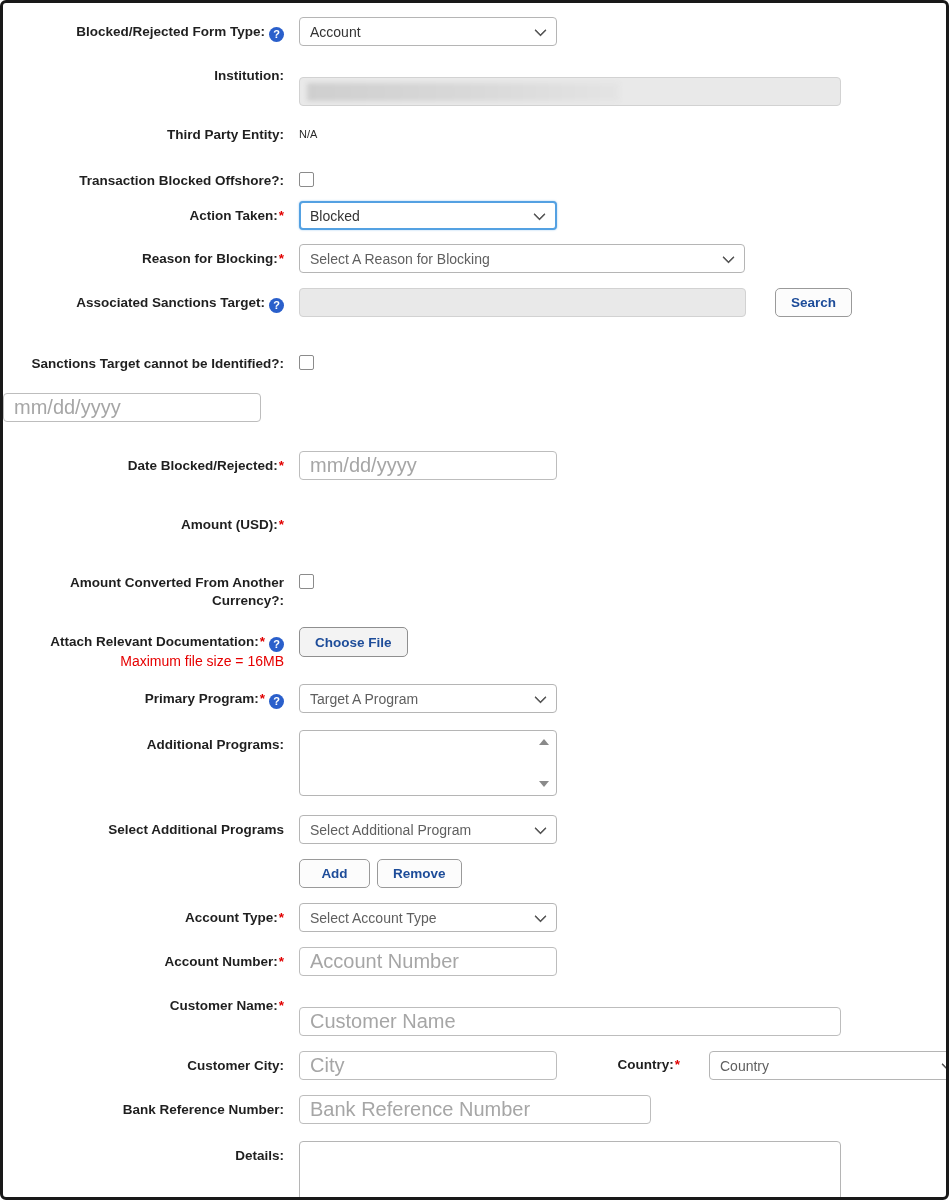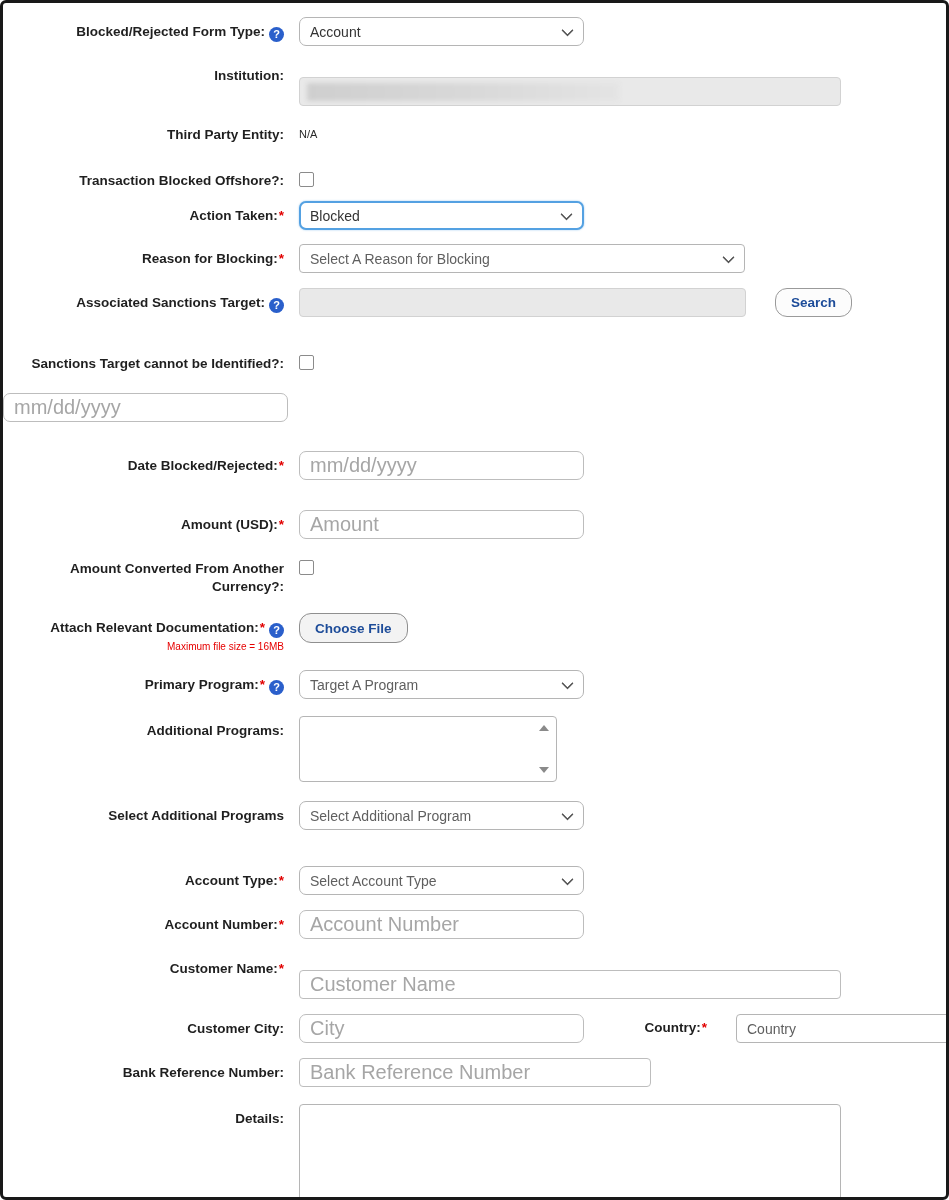--- a/index.html
+++ b/index.html
@@ -3,46 +3,46 @@
 <meta charset="utf-8">
 <style>
   html,body{margin:0;padding:0;background:#fff;}
   body{font-family:"Liberation Sans","DejaVu Sans",sans-serif;width:949px;height:1200px;position:relative;box-sizing:border-box;}
   .frame{position:absolute;inset:0;border:3px solid #181818;border-radius:6px;background:#fff;overflow:hidden;box-sizing:border-box;}
   .form{padding-top:14px;}
   .row{display:flex;align-items:flex-start;}
   .lbl{width:281px;padding-right:15px;flex:0 0 auto;text-align:right;font-size:13.5px;font-weight:bold;color:#1f1f1f;line-height:18px;padding-top:6px;}
   .lbl .req{color:#e10000;margin-left:1px;}
   .help{display:inline-block;width:15px;height:15px;border-radius:50%;background:#2a5fcb;color:#fff;font-size:11px;font-weight:bold;line-height:15px;text-align:center;margin-left:4px;vertical-align:-2px;cursor:pointer;}
-  .note{font-weight:normal;font-size:10px;color:#e60000;line-height:14px;margin-top:2px;}
+  .note{font-weight:normal;font-size:14px;color:#e60000;line-height:14px;margin-top:2px;}
   .ctl{flex:1 1 auto;display:flex;align-items:flex-start;}
   
   .sel{position:relative;height:29px;border:1px solid #b5b5b5;border-radius:4px;background:#fff;display:flex;align-items:center;padding:0 30px 0 10px;font-size:14px;color:#333;box-sizing:border-box;cursor:pointer;}
   .sel.ph{color:#5f5f5f;}
   .sel.focus{border:2px solid #54a1e2;padding-left:9px;box-shadow:0 0 2px rgba(84,161,226,.6);}
   .chev{position:absolute;right:11px;top:50%;width:7px;height:7px;border-right:2px solid #555;border-bottom:2px solid #555;transform:translateY(-68%) rotate(45deg);border-radius:1px;}
   
   .inp{height:29px;border:1px solid #bdbdbd;border-radius:4px;padding:0 10px;font-size:20px;color:#333;box-sizing:border-box;font-family:inherit;background:#fff;}
   .inp::placeholder{color:#a6a6a6;opacity:1;}
   .dis{position:relative;background:#e9e9e9;border:1px solid #d2d2d2;border-radius:4px;height:29px;box-sizing:border-box;}
   .redact{position:absolute;left:7px;top:5px;height:18px;width:312px;background:linear-gradient(90deg,#cfcfcf 0%,#d9d9d9 55%,#e4e4e4 100%);filter:blur(2px);border-radius:2px;}
   
   .cb{display:inline-block;width:13px;height:13px;border:1px solid #8b8b8b;border-radius:2px;background:#fff;margin-top:6px;cursor:pointer;}
   
-  .btn{display:inline-flex;align-items:center;justify-content:center;height:29px;padding:0 15px;background:#fcfcfc;border:1px solid #9a9a9a;border-radius:12px;color:#1d4c99;font-weight:bold;font-size:13.5px;font-family:inherit;cursor:pointer;box-sizing:border-box;}
+  .btn{display:inline-flex;align-items:center;justify-content:center;height:29px;padding:0 15px;background:#fcfcfc;border:1px solid #9a9a9a;border-radius:5px;color:#1d4c99;font-weight:bold;font-size:13.5px;font-family:inherit;cursor:pointer;box-sizing:border-box;}
   .btn.file{background:#f3f3f3;border-color:#8f8f8f;height:30px;}
   
   .listbox{position:relative;width:258px;height:66px;border:1px solid #b5b5b5;border-radius:4px;background:#fff;box-sizing:border-box;}
   .tri-up{position:absolute;right:7px;top:8px;width:0;height:0;border-left:5px solid transparent;border-right:5px solid transparent;border-bottom:6px solid #8a8a8a;cursor:pointer;}
   .tri-down{position:absolute;right:7px;bottom:8px;width:0;height:0;border-left:5px solid transparent;border-right:5px solid transparent;border-top:6px solid #8a8a8a;cursor:pointer;}
   
   .ta{width:542px;height:98px;border:1px solid #b5b5b5;border-radius:4px;resize:none;box-sizing:border-box;font-family:inherit;font-size:14px;padding:6px 10px;color:#333;}
   .plain{font-size:11px;color:#2a2a2a;padding-top:5px;line-height:18px;}
   
-  .w258{width:285px;border-radius:7px;} .w542{width:542px;margin-top:16px;} .w446{width:446px;} .w447{width:447px;} .w352{width:352px;} .w255{width:255px;}
+  .w258{width:258px;} .w542{width:542px;margin-top:16px;} .w446{width:446px;} .w447{width:447px;} .w352{width:352px;} .w255{width:255px;}
   .mid-lbl{width:123px;flex:0 0 auto;text-align:right;font-size:13.5px;font-weight:bold;color:#1f1f1f;padding-top:6px;padding-right:0;box-sizing:border-box;}
   .mid-lbl .req{color:#e10000;margin-left:1px;}
   .gap{width:29px;flex:0 0 auto;}
 </style>
 </head>
 <body>
 
 <div class="frame">
   <div class="form">
 
@@ -121,25 +121,22 @@
         </div>
     </div>
 
     <div class="row" style="margin-bottom:30px">
       <div class="lbl"><span>Date Blocked/Rejected:</span><span class="req">*</span></div>
       <div class="ctl">
           <input class="inp w258" placeholder="mm/dd/yyyy" style="">
         </div>
     </div>
 
-    <div class="row" style="margin-bottom:15px">
+    <div class="row" style="margin-bottom:34px">
       <div class="lbl"><span>Amount (USD):</span><span class="req">*</span></div>
-      <div class="ctl">
-          <input class="inp w258" placeholder="Amount" style="">
-        </div>
     </div>
 
     <div class="row" style="margin-bottom:17px;min-height:36px">
       <div class="lbl">Amount Converted From Another Currency?:</div>
       <div class="ctl">
           <span class="cb"></span>
         </div>
     </div>
 
     <div class="row" style="margin-bottom:16px;min-height:38px">
@@ -177,20 +174,25 @@
       <div class="ctl">
         <div class="sel ph w258">
           <span>Select Additional Program</span>
           <span class="chev"></span>
         </div>
       </div>
     </div>
 
     <div class="row" style="margin-bottom:15px">
       <div class="lbl"></div>
+      <div class="ctl">
+        <button class="btn" style="width:71px">Add</button>
+        <span style="width:7px;flex:0 0 auto"></span>
+        <button class="btn">Remove</button>
+      </div>
     </div>
 
     <div class="row" style="margin-bottom:15px">
       <div class="lbl"><span>Account Type:</span><span class="req">*</span></div>
       <div class="ctl">
         <div class="sel ph w258">
           <span>Select Account Type</span>
           <span class="chev"></span>
         </div>
       </div>

